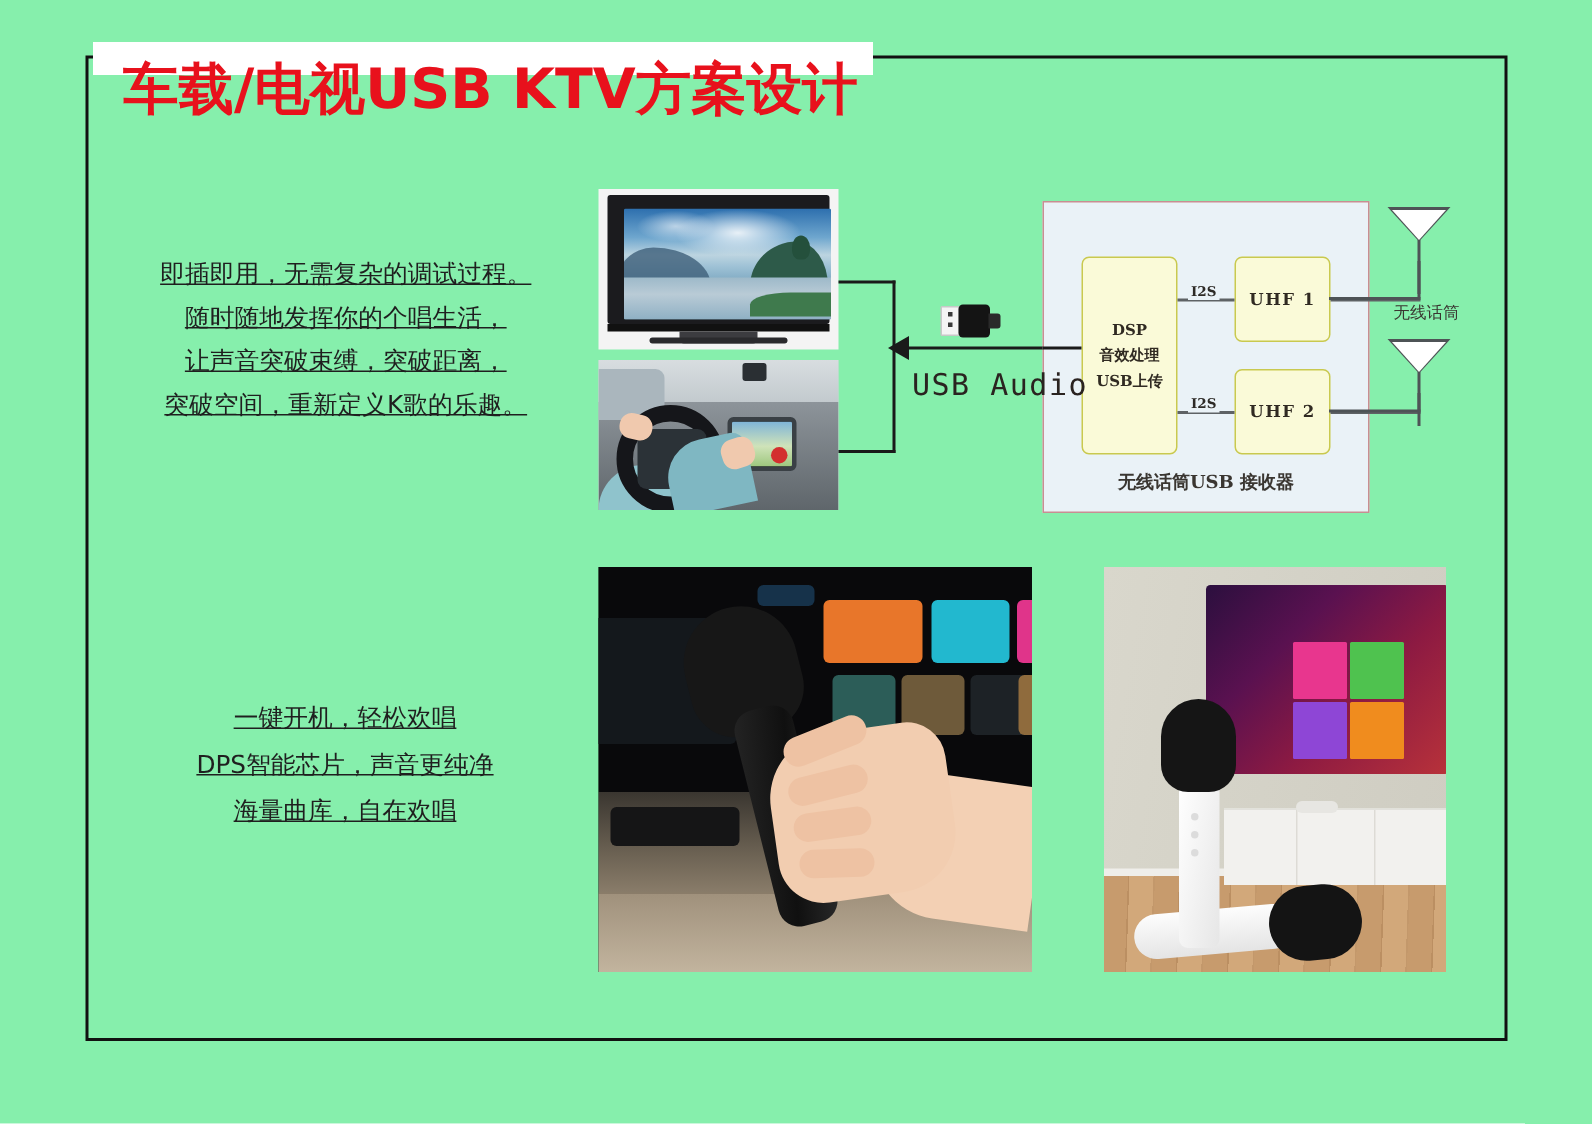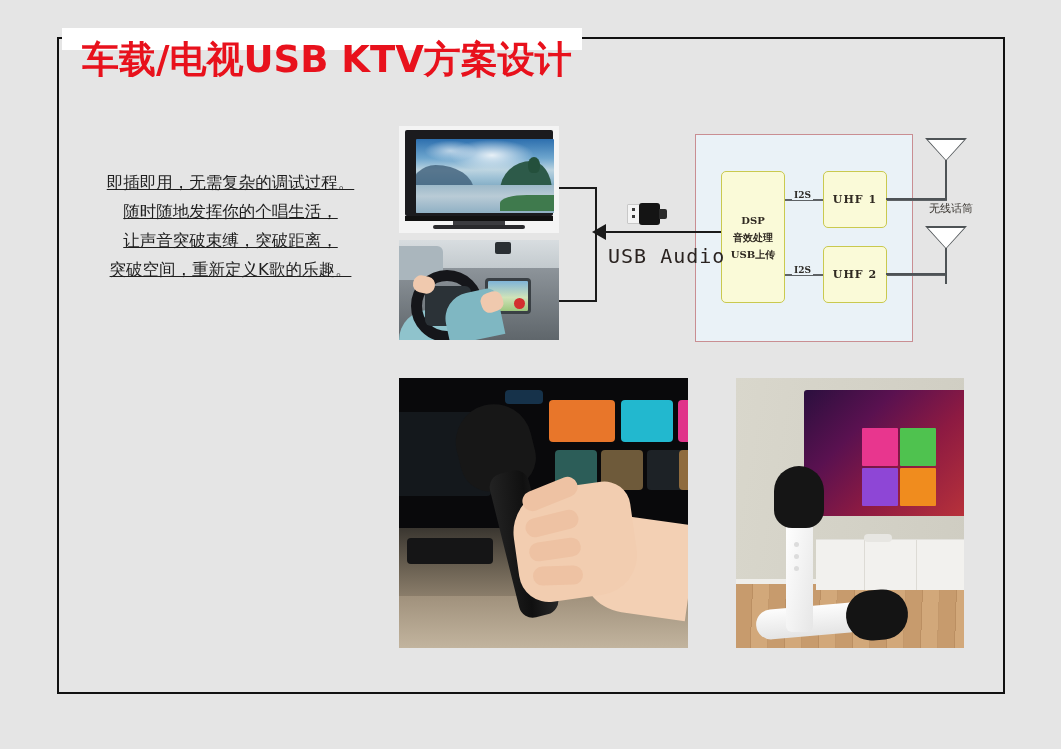--- a/index.html
+++ b/index.html
@@ -1,21 +1,21 @@
 <!DOCTYPE html>
 <html lang="zh"><head>
 <meta charset="utf-8">
 <style>
   html,body{margin:0;padding:0;background:#ffffff;}
   body{
     width:1061px;height:749px;position:relative;overflow:hidden;
     font-family:"Liberation Sans","DejaVu Sans",sans-serif;
     color:#1a1a1a;
   }
-  .slide{position:absolute;inset:0;background:#e5e5e5;}
+  .slide{position:absolute;inset:0;background:#86efac;}
 
   
   .frame{
     position:absolute;left:57px;top:37px;width:948px;height:657px;
     border:2.5px solid #111;box-sizing:border-box;background:transparent;
     z-index:1;
   }
   
   .frame-mask{
     position:absolute;left:62px;top:28px;width:520px;height:22px;background:#fff;z-index:2;
@@ -167,20 +167,25 @@
 
   <div class="title">车载/电视USB KTV方案设计</div>
 
   <div class="copy copy-top">
     <div>即插即用，无需复杂的调试过程。</div>
     <div>随时随地发挥你的个唱生活，</div>
     <div>让声音突破束缚，突破距离，</div>
     <div>突破空间，重新定义K歌的乐趣。</div>
   </div>
 
+  <div class="copy copy-bottom">
+    <div>一键开机，轻松欢唱</div>
+    <div>DPS智能芯片，声音更纯净</div>
+    <div>海量曲库，自在欢唱</div>
+  </div>
 
   <div class="photo" id="photo-tv">
     <div class="tv-body">
       <div class="tv-screen">
         <div class="tv-hill-l"></div>
         <div class="tv-hill-r"></div>
         <div class="tv-tree"></div>
         <div class="tv-water"></div>
         <div class="tv-green"></div>
       </div>
@@ -243,20 +248,21 @@
     </div>
 
     <div class="blk" id="blk-uhf1">
       <span>UHF 1</span>
     </div>
 
     <div class="blk" id="blk-uhf2">
       <span>UHF 2</span>
     </div>
 
+    <div class="dia-caption">无线话筒USB 接收器</div>
   </div>
 
   <div class="antenna" style="left:925px;top:138px;width:44px;height:60px;">
     <div class="ant-tri" style="left:0;top:0;"></div>
     <div class="ant-tri-in" style="left:3px;top:2px;border-top-color:#fff;"></div>
     <div class="ant-mast" style="left:20px;top:22px;height:36px;"></div>
   </div>
   <div class="antenna" style="left:925px;top:226px;width:44px;height:60px;">
     <div class="ant-tri" style="left:0;top:0;"></div>
     <div class="ant-tri-in" style="left:3px;top:2px;border-top-color:#fff;"></div>

